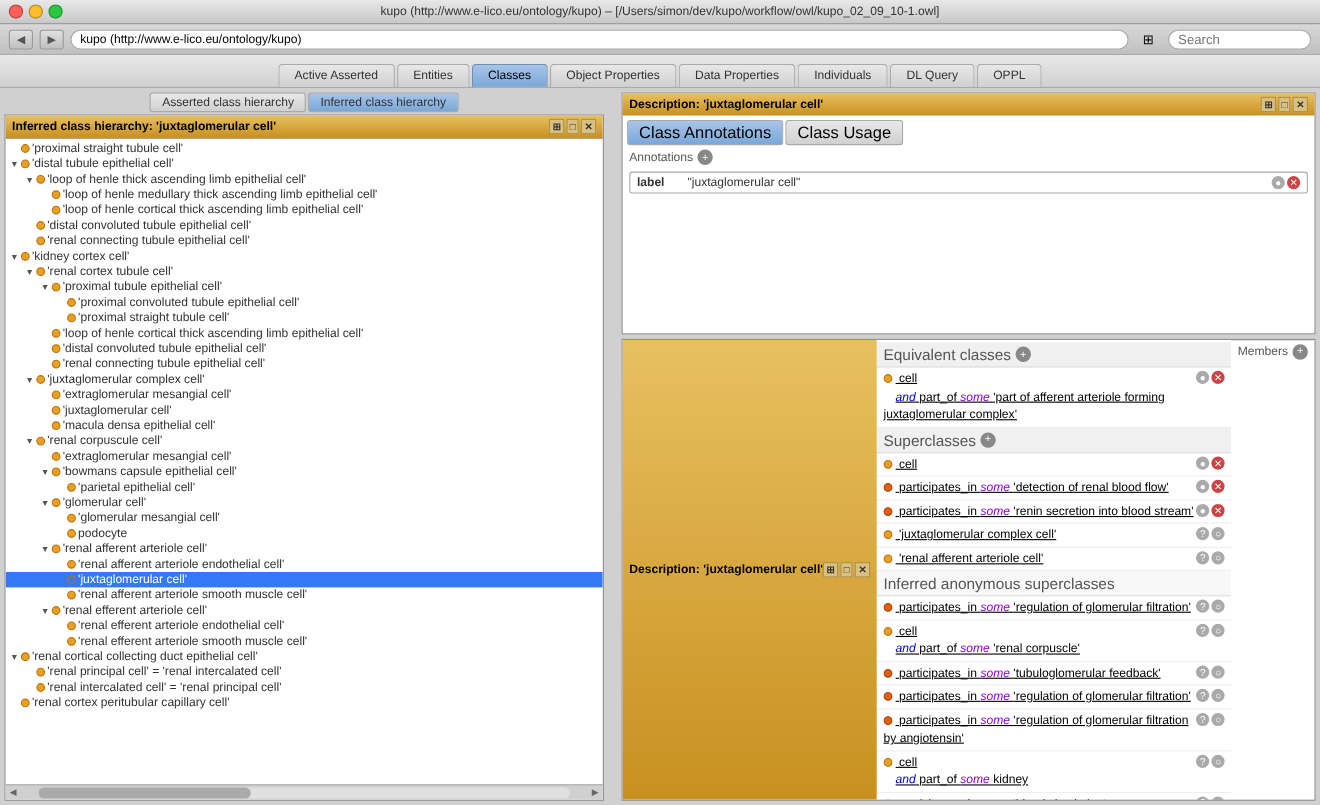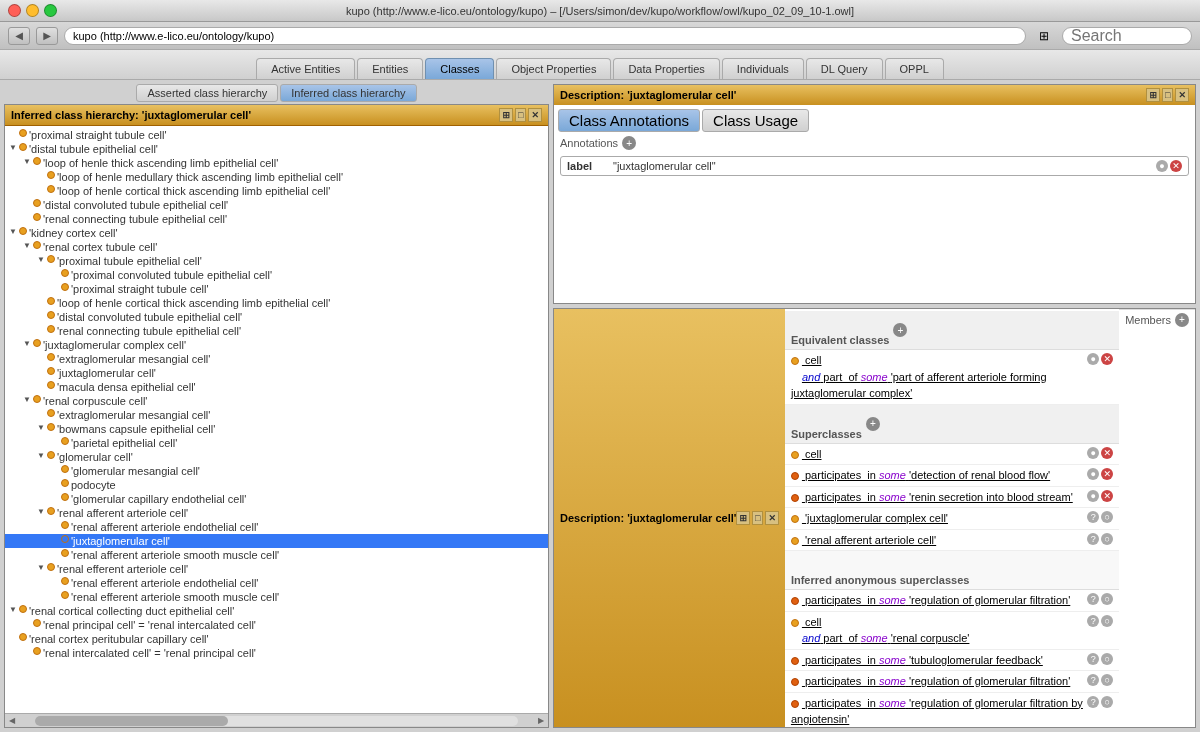--- a/index.html
+++ b/index.html
@@ -11,45 +11,45 @@
     .window-buttons { position: absolute; left: 8px; display: flex; gap: 5px; }
     .wb { width: 13px; height: 13px; border-radius: 50%; border: 1px solid rgba(0,0,0,0.3); cursor: pointer; }
     .wb.close { background: #ff5f57; }
     .wb.min { background: #ffbd2e; }
     .wb.max { background: #28c840; }
     
     
     .addressbar { background: linear-gradient(to bottom, #d8d8d8, #c0c0c0); height: 28px; display: flex; align-items: center; padding: 0 8px; gap: 6px; border-bottom: 1px solid #aaa; }
     .nav-btn { width: 22px; height: 18px; background: linear-gradient(to bottom, #e0e0e0, #c0c0c0); border: 1px solid #999; border-radius: 3px; display: flex; align-items: center; justify-content: center; cursor: pointer; font-size: 10px; color: #555; }
     .url-bar { flex: 1; height: 18px; background: white; border: 1px solid #aaa; border-radius: 9px; padding: 0 8px; font-size: 11px; }
-    .search-bar { width: 130px; height: 18px; background: white; border: 1px solid #aaa; border-radius: 9px; padding: 0 8px; font-size: 16px; }
+    .search-bar { width: 130px; height: 18px; background: white; border: 1px solid #aaa; border-radius: 9px; padding: 0 8px; font-size: 12px; }
     .icon-btn { width: 24px; height: 18px; display: flex; align-items: center; justify-content: center; font-size: 12px; cursor: pointer; }
     
     
     .main-nav { background: linear-gradient(to bottom, #e8e8e8, #d0d0d0); height: 30px; display: flex; align-items: flex-end; justify-content: center; gap: 2px; padding-bottom: 0; border-bottom: 1px solid #aaa; }
     .nav-tab { padding: 4px 14px; border: 1px solid #aaa; border-bottom: none; border-radius: 4px 4px 0 0; background: linear-gradient(to bottom, #e8e8e8, #d0d0d0); cursor: pointer; font-size: 11px; color: #333; }
     .nav-tab.active { background: linear-gradient(to bottom, #a8c4e8, #7aa8d8); color: #000; border-color: #7090b0; }
     
     
-    .content { display: flex; height: calc(732px - 22px - 28px - 30px); background: #d0d0d0; gap: 4px; padding: 4px; }
+    .content { display: flex; height: calc(732px - 22px - 28px - 30px); background: #d0d0d0; gap: 16px; padding: 4px; }
     
     
     .left-panel { width: 545px; display: flex; flex-direction: column; background: #d0d0d0; }
     .sub-tabs { display: flex; gap: 2px; margin-bottom: 2px; justify-content: center; }
     .sub-tab { padding: 2px 10px; border: 1px solid #aaa; border-radius: 3px; background: linear-gradient(to bottom, #e8e8e8, #d0d0d0); cursor: pointer; font-size: 11px; color: #333; }
     .sub-tab.active { background: linear-gradient(to bottom, #a8c4e8, #7aa8d8); }
     
     .tree-panel { flex: 1; border: 1px solid #888; background: white; overflow: hidden; display: flex; flex-direction: column; }
     .tree-header { background: linear-gradient(to bottom, #e8c060, #c89020); padding: 3px 6px; font-size: 11px; font-weight: bold; display: flex; align-items: center; justify-content: space-between; border-bottom: 1px solid #a06000; }
     .tree-header-title { color: #000; }
     .header-icons { display: flex; gap: 2px; font-size: 9px; }
     .tree-content { flex: 1; overflow-y: auto; overflow-x: auto; padding: 2px 0; }
     
     
-    .tree-item { display: flex; align-items: flex-start; padding: 1px 16px; white-space: nowrap; cursor: pointer; padding-left: 4px; }
+    .tree-item { display: flex; align-items: center; padding: 1px 16px; white-space: nowrap; cursor: pointer; padding-left: 4px; }
     .tree-item.selected { background: #3478f6; }
     .tree-item.selected span { color: white !important; }
     .tree-item.selected .dot { background: #3478f6 !important; }
     .indent { display: inline-block; }
     .triangle { display: inline-block; width: 10px; font-size: 8px; color: #555; cursor: pointer; }
     .dot { width: 8px; height: 8px; border-radius: 50%; background: #e8a020; border: 1px solid #c07010; display: inline-block; margin-right: 2px; flex-shrink: 0; }
     .item-text { font-size: 11px; color: #333; }
     .selected .item-text { color: white; }
     
     
@@ -69,21 +69,21 @@
     .anno-icons { display: flex; gap: 2px; }
     .small-circle { width: 12px; height: 12px; border-radius: 50%; display: flex; align-items: center; justify-content: center; font-size: 9px; cursor: pointer; }
     .sc-gray { background: #aaa; color: white; }
     .sc-red { background: #cc4444; color: white; }
     
     
     .description-panel { flex: 1; border: 1px solid #888; background: white; display: flex; overflow: hidden; }
     .desc-content { flex: 1; overflow-y: auto; padding: 2px 0; }
     
     .section-header { display: flex; align-items: center; gap: 4px; padding: 3px 6px; background: #f0f0f0; border-bottom: 1px solid #ddd; }
-    .section-title { font-size: 11px; font-weight: bold; color: #555; margin-top: 20px; }
+    .section-title { font-size: 14px; font-weight: normal; color: #555; }
     
     .desc-row { display: flex; align-items: flex-start; padding: 2px 6px; border-bottom: 1px solid #eee; }
     .desc-row-content { flex: 1; font-size: 11px; line-height: 1.5; text-decoration: underline; }
     .desc-row-icons { display: flex; gap: 2px; align-items: center; padding-top: 1px; }
     
     .kw-blue { color: #0000cc; font-style: italic; }
     .kw-purple { color: #8800cc; font-style: italic; }
     
     .dot-yellow { width: 8px; height: 8px; border-radius: 50%; background: #e8a020; border: 1px solid #c07010; display: inline-block; margin-right: 3px; vertical-align: middle; flex-shrink: 0; }
     .dot-orange { width: 8px; height: 8px; border-radius: 50%; background: #e06010; border: 1px solid #b04000; display: inline-block; margin-right: 3px; vertical-align: middle; flex-shrink: 0; }
@@ -119,21 +119,21 @@
 
 <div class="addressbar">
   <div class="nav-btn">◀</div>
   <div class="nav-btn">▶</div>
   <input class="url-bar" type="text" value="kupo (http://www.e-lico.eu/ontology/kupo)" style="">
   <div class="icon-btn">⊞</div>
   <input class="search-bar" type="text" placeholder="Search" style="">
 </div>
 
 <div class="main-nav">
-  <div class="nav-tab">Active Entities</div>
+  <div class="nav-tab">Active Asserted</div>
   <div class="nav-tab">Entities</div>
   <div class="nav-tab active">Classes</div>
   <div class="nav-tab">Object Properties</div>
   <div class="nav-tab">Data Properties</div>
   <div class="nav-tab">Individuals</div>
   <div class="nav-tab">DL Query</div>
   <div class="nav-tab">OPPL</div>
 </div>
 
 <div class="content">
@@ -306,26 +306,20 @@
             <span class="dot"></span>
             <span class="item-text">'glomerular mesangial cell'</span>
           </div>
           <div class="tree-item">
             <span class="indent" style="width:42px; display:inline-block;"></span>
             <span class="triangle"></span>
             <span class="dot"></span>
             <span class="item-text">podocyte</span>
           </div>
           <div class="tree-item">
-            <span class="indent" style="width:42px; display:inline-block;"></span>
-            <span class="triangle"></span>
-            <span class="dot"></span>
-            <span class="item-text">'glomerular capillary endothelial cell'</span>
-          </div>
-          <div class="tree-item">
             <span class="indent" style="width:28px; display:inline-block;"></span>
             <span class="triangle">▼</span>
             <span class="dot"></span>
             <span class="item-text">'renal afferent arteriole cell'</span>
           </div>
           <div class="tree-item">
             <span class="indent" style="width:42px; display:inline-block;"></span>
             <span class="triangle"></span>
             <span class="dot"></span>
             <span class="item-text">'renal afferent arteriole endothelial cell'</span>
@@ -366,30 +360,30 @@
             <span class="dot"></span>
             <span class="item-text">'renal cortical collecting duct epithelial cell'</span>
           </div>
           <div class="tree-item">
             <span class="indent" style="width:14px; display:inline-block;"></span>
             <span class="triangle"></span>
             <span class="dot"></span>
             <span class="item-text">'renal principal cell' = 'renal intercalated cell'</span>
           </div>
           <div class="tree-item">
+            <span class="indent" style="width:14px; display:inline-block;"></span>
+            <span class="triangle"></span>
+            <span class="dot"></span>
+            <span class="item-text">'renal intercalated cell' = 'renal principal cell'</span>
+          </div>
+          <div class="tree-item">
             <span class="indent" style="width:0px; display:inline-block;"></span>
             <span class="triangle"></span>
             <span class="dot"></span>
             <span class="item-text">'renal cortex peritubular capillary cell'</span>
-          </div>
-          <div class="tree-item">
-            <span class="indent" style="width:14px; display:inline-block;"></span>
-            <span class="triangle"></span>
-            <span class="dot"></span>
-            <span class="item-text">'renal intercalated cell' = 'renal principal cell'</span>
           </div>
         </div>
 
       <div class="hscroll">
         <div class="hscroll-btn">◀</div>
         <div class="hscroll-track">
           <div class="hscroll-thumb"></div>
         </div>
         <div class="hscroll-btn">▶</div>
       </div>

